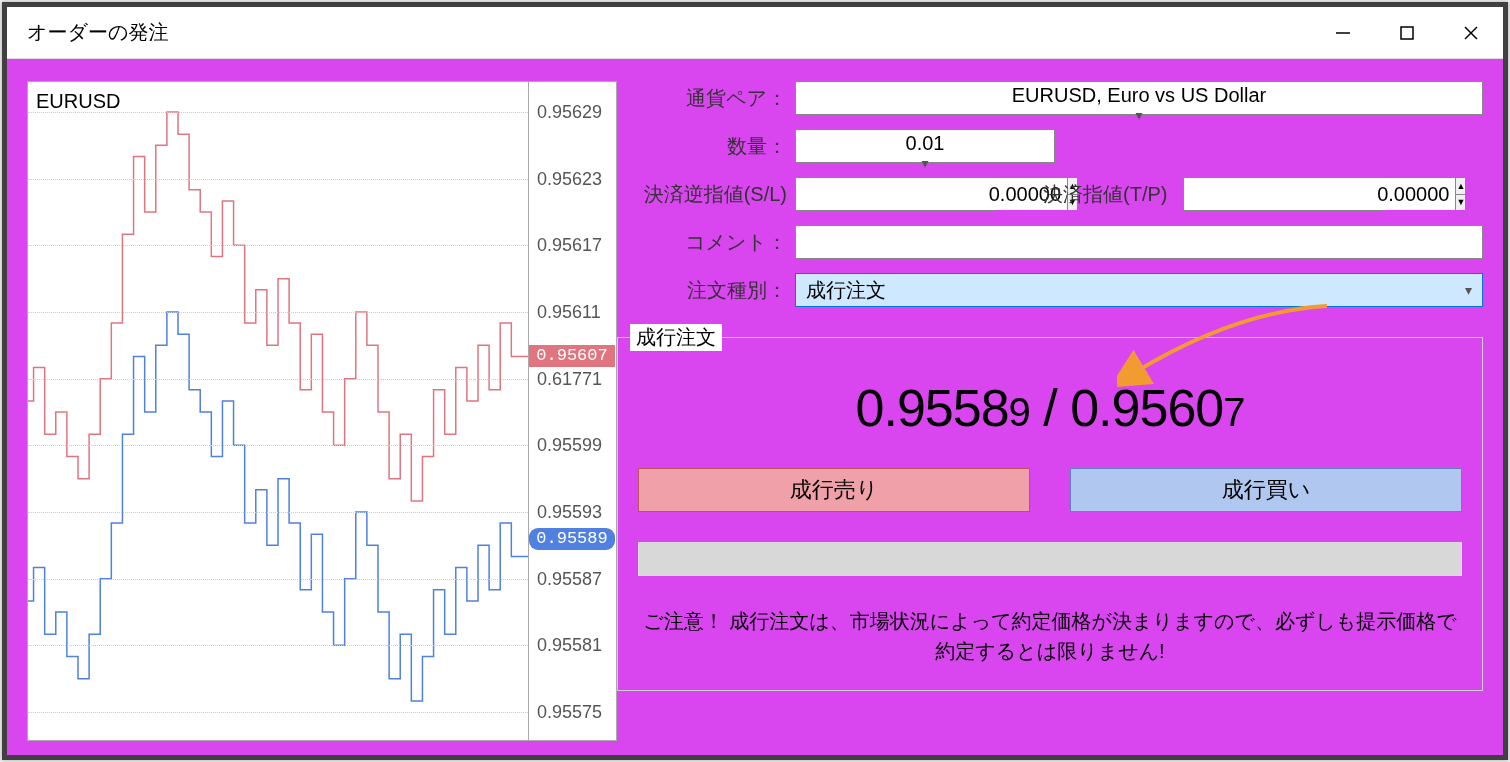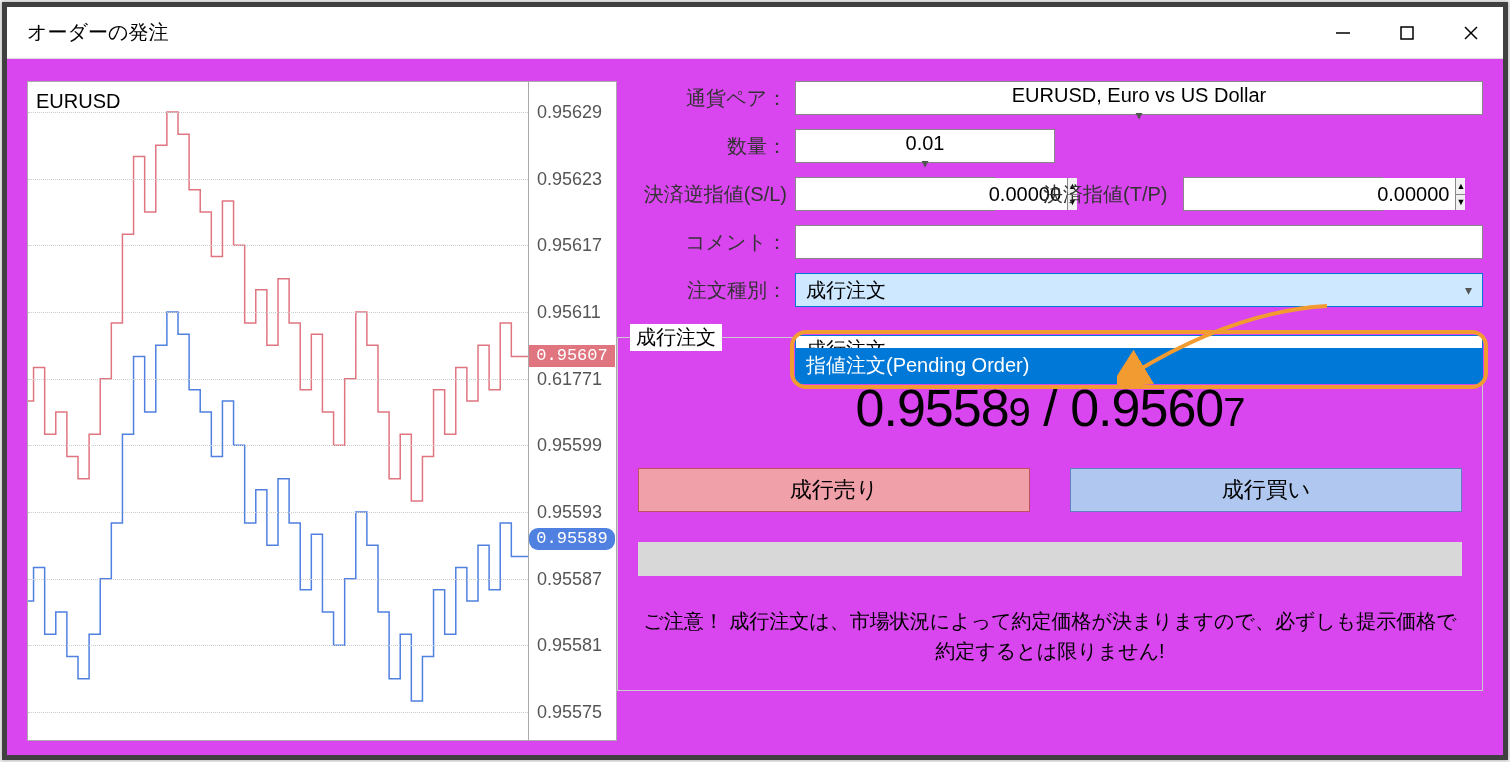--- a/index.html
+++ b/index.html
@@ -228,25 +228,20 @@
       </div>
 
       <div class="form-row" style="position:relative;">
         <span class="form-label">注文種別：</span>
         <div class="order-type-select">
           <span>成行注文</span>
           <span class="chevron">▾</span>
         </div>
       </div>
 
-      <div class="dropdown-open">
-        <div class="dropdown-item visible-partial">成行注文</div>
-        <div class="dropdown-item highlighted">指値注文(Pending Order)</div>
-        <div class="highlight-border"></div>
-      </div>
 
       <svg class="arrow-annotation" style="left:500px; top:220px; width:220px; height:90px;">
         <defs>
           <marker id="arrowhead" markerWidth="10" markerHeight="10" refX="2" refY="5" orient="auto">
             <polygon points="0,0 10,5 0,10" fill="#f29b31"></polygon>
           </marker>
         </defs>
         <path d="M 210,5 Q 120,10 20,70" stroke="#f29b31" stroke-width="4" fill="none" marker-end="url(#arrowhead)"></path>
       </svg>
 

